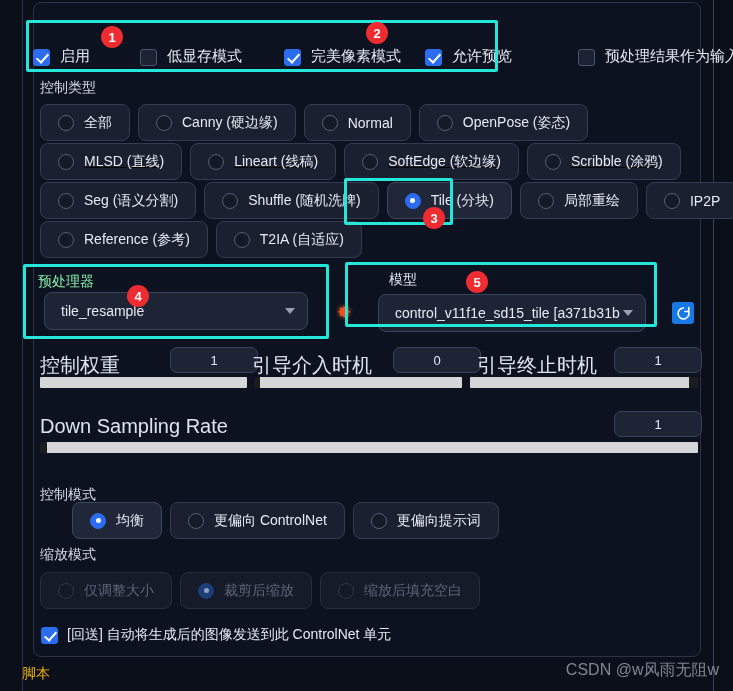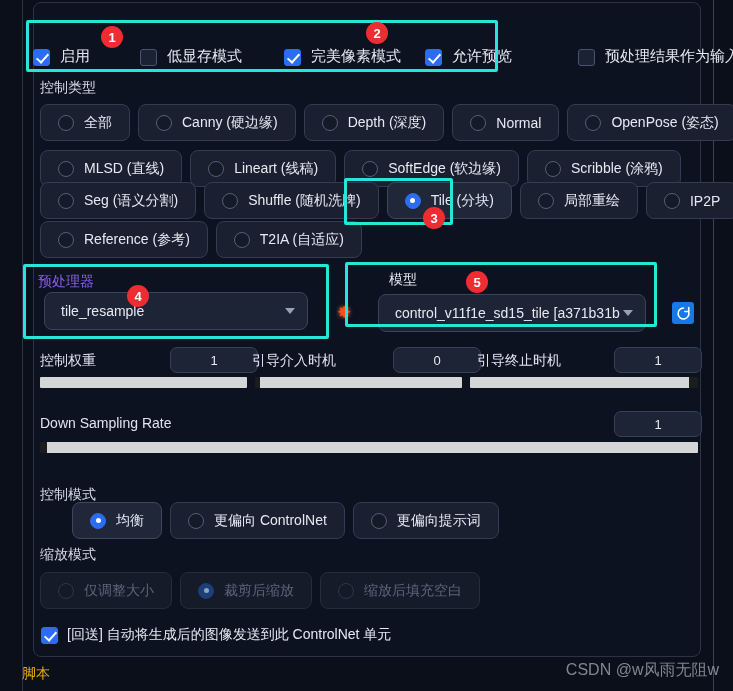--- a/index.html
+++ b/index.html
@@ -90,21 +90,21 @@
 
   
   .seclabel {
     position: absolute;
     color: #d6dae6;
     font-size: 14px;
   }
   #lbl-ctrltype { left: 40px; top: 79px; }
   #lbl-ctrlmode { left: 40px; top: 486px; }
   #lbl-scalemode { left: 40px; top: 546px; }
-  #lbl-prep { left: 38px;  top: 273px; color:#8b5cf6; font-size:14px; }
+  #lbl-prep { left: 38px;  top: 273px; color:#86efac; font-size:14px; }
   #lbl-model { left: 389px; top: 271px; color:#e2e6f0; font-size:14px; }
 
   
   .pillrow { position: absolute; display: flex; gap: 8px; }
   .pill {
     display: flex; align-items: center; gap: 10px;
     height: 37px;
     padding: 0 17px;
     border: 1px solid #333c52;
     border-radius: 8px;
@@ -131,21 +131,21 @@
   }
   .radio.dimon { background: #1c3f78; border-color: #1c3f78; }
   .radio.dimon:after {
     content:""; position:absolute;
     left: 4.5px; top: 4.5px; width: 5px; height: 5px;
     border-radius: 50%; background: #8fa2c4;
   }
   .radio.dim { border-color: #2d364b; background: #141a27; }
 
   #row-ct0 { left: 40px; top: 104px; }
-  #row-ct1 { left: 40px; top: 150px; }
+  #row-ct1 { left: 40px; top: 143px; text-decoration: underline; }
   #row-ct2 { left: 40px; top: 182px; }
   #row-ct3 { left: 40px; top: 221px; }
   #row-cm  { left: 40px; top: 502px; margin-left: 32px; }
   #row-sm  { left: 40px; top: 572px; border-radius: 17px; }
 
   
   .dd {
     position: absolute;
     height: 38px;
     border: 1px solid #39435c;
@@ -204,21 +204,21 @@
     position: absolute;
     height: 11px;
     background: #1a1d1c;
     border-radius: 1px;
     overflow: hidden;
   }
   .track .fill {
     height: 100%;
     background: #d4d6d8;
   }
-  .slabel { position: absolute; color: #dfe3ee; font-size: 14px; }
+  .slabel { position: absolute; color: #dfe3ee; font-size: 20px; }
 
   #sl1-label { left: 40px;  top: 352px; }
   #sl1-num   { left: 170px; top: 347px; width: 88px; }
   #sl1-track { left: 40px;  top: 377px; width: 207px; }
 
   #sl2-label { left: 252px; top: 352px; }
   #sl2-num   { left: 393px; top: 347px; width: 88px; }
   #sl2-track { left: 255px; top: 377px; width: 207px; }
 
   #sl3-label { left: 477px; top: 352px; }
@@ -288,24 +288,20 @@
   <div class="seclabel" id="lbl-ctrltype">控制类型</div>
 
   <div class="pillrow" id="row-ct0">
     <div class="pill">
       <span class="radio"></span>
       <span>全部</span>
     </div>
     <div class="pill">
       <span class="radio"></span>
       <span>Canny (硬边缘)</span>
-    </div>
-    <div class="pill">
-      <span class="radio"></span>
-      <span>Depth (深度)</span>
     </div>
     <div class="pill">
       <span class="radio"></span>
       <span>Normal</span>
     </div>
     <div class="pill">
       <span class="radio"></span>
       <span>OpenPose (姿态)</span>
     </div>
   </div>

